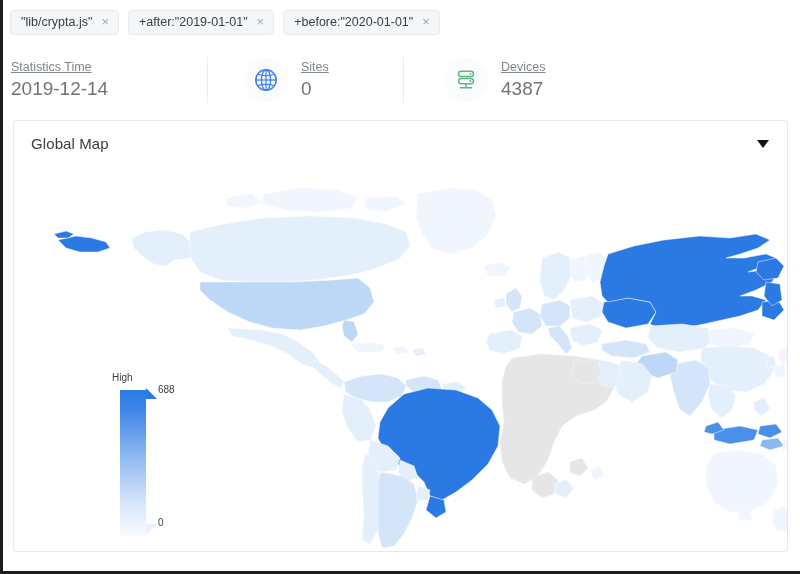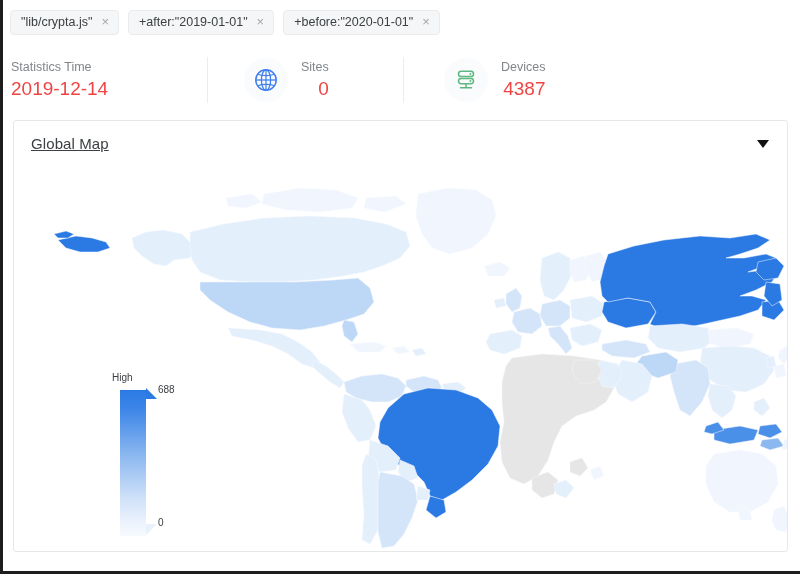--- a/index.html
+++ b/index.html
@@ -88,27 +88,27 @@
     display: flex; align-items: center; justify-content: center;
     margin-right: 13px;
     flex: 0 0 auto;
   }
   .stat-txt { display: flex; flex-direction: column; justify-content: center; }
   .stat-label {
     font-size: 12.5px;
     color: #80868b;
     line-height: 17px;
     margin-bottom: 1px;
+    text-decoration: underline;
   }
   .stat-value {
     font-size: 19px;
-    color: #ef4444;
+    color: #737373;
     line-height: 24px;
     font-weight: 400;
-    text-align: right;
   }
 
   
   .card {
     margin: 9px 12px 0 10px;
     border: 1px solid #e6e7e8;
     border-radius: 3px;
     background: #fff;
     height: 432px;
     position: relative;
@@ -120,21 +120,20 @@
     display: flex;
     align-items: center;
     justify-content: space-between;
     padding: 0 18px 0 17px;
     box-sizing: border-box;
   }
   .card-title {
     font-size: 15px;
     color: #3c4043;
     letter-spacing: .1px;
-    text-decoration: underline;
   }
   .caret {
     width: 0; height: 0;
     border-left: 6px solid transparent;
     border-right: 6px solid transparent;
     border-top: 8px solid #111111;
     cursor: pointer;
   }
   .map-wrap {
     position: relative;

